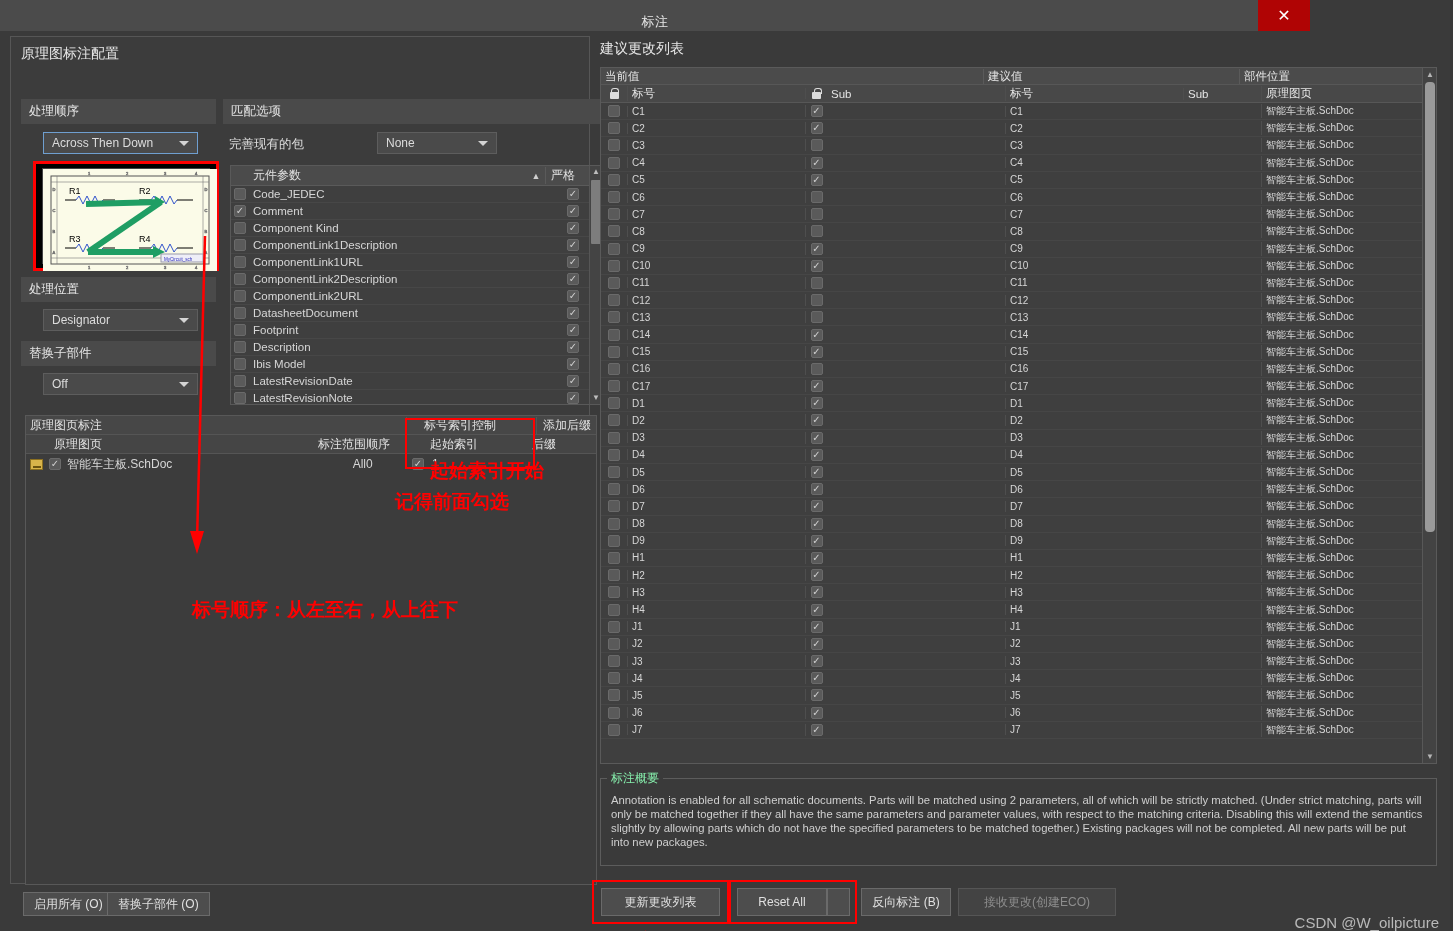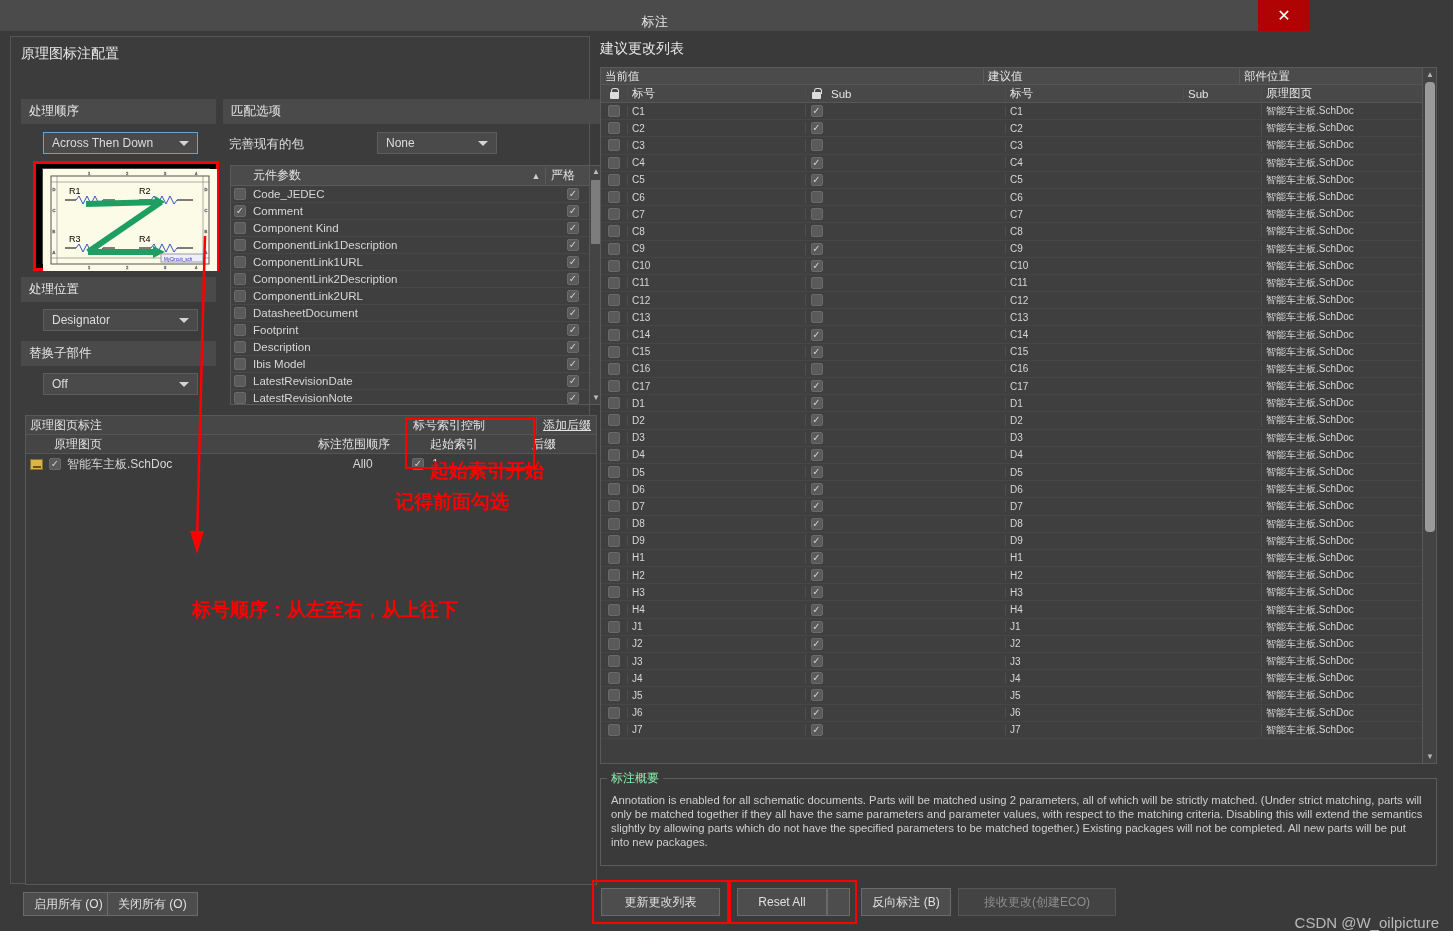--- a/index.html
+++ b/index.html
@@ -397,22 +397,22 @@
       <div class="pg-scroll">
         <div class="ar" style="top:0">▲</div>
         <div class="thumb"></div>
         <div class="ar" style="bottom:0">▼</div>
       </div>
     </div>
 
     <div class="sheet-grid">
       <div class="sg-head1">
         <div style="width:380px;padding-left:4px;">原理图页标注</div>
-        <div style="width:130px;padding-left:6px;border-left:1px solid #555;">标号索引控制</div>
-        <div style="flex:1;padding-left:6px;border-left:1px solid #555;text-decoration:underline;">添加后缀</div>
+        <div style="width:130px;padding-left:17px;border-left:1px solid #555;">标号索引控制</div>
+        <div style="flex:1;padding-left:6px;border-left:1px solid #555;">添加后缀</div>
       </div>
       <div class="sg-head2">
         <div class="col-doc" style="padding-left:28px;">原理图页</div>
         <div class="col-scope">标注范围</div>
         <div class="col-order">顺序</div>
         <div class="col-start" style="padding-left:24px;">起始索引</div>
         <div class="col-suffix">后缀</div>
       </div>
       <div id="sheet-rows">
           <div class="sg-row">
@@ -428,21 +428,21 @@
               <span>1</span>
             </div>
             <div class="col-suffix"></div>
           </div>
         </div>
     </div>
 
     <div class="red-box" style="left:394px;top:381px;width:130px;height:51px;"></div>
 
     <div class="btn" style="position:absolute;left:12px;top:855px;">启用所有 (O)</div>
-    <div class="btn" style="position:absolute;left:96px;top:855px;">关闭所有 (O)</div>
+    <div class="btn" style="position:absolute;left:96px;top:855px;">替换子部件 (O)</div>
   </div>
 
   <svg style="position:absolute;left:0;top:0;width:596px;height:900px;pointer-events:none;">
     <line x1="205" y1="205" x2="197" y2="510" stroke="#ff0000" stroke-width="2.5"></line>
     <polygon points="190,500 204,500 197,523" fill="#ff0000"></polygon>
   </svg>
   <div class="red-text" style="left:430px;top:427px;font-size:19px;">起始索引开始</div>
   <div class="red-text" style="left:395px;top:458px;font-size:19px;">记得前面勾选</div>
   <div class="red-text" style="left:192px;top:566px;font-size:19px;">标号顺序：从左至右，从上往下</div>
 

